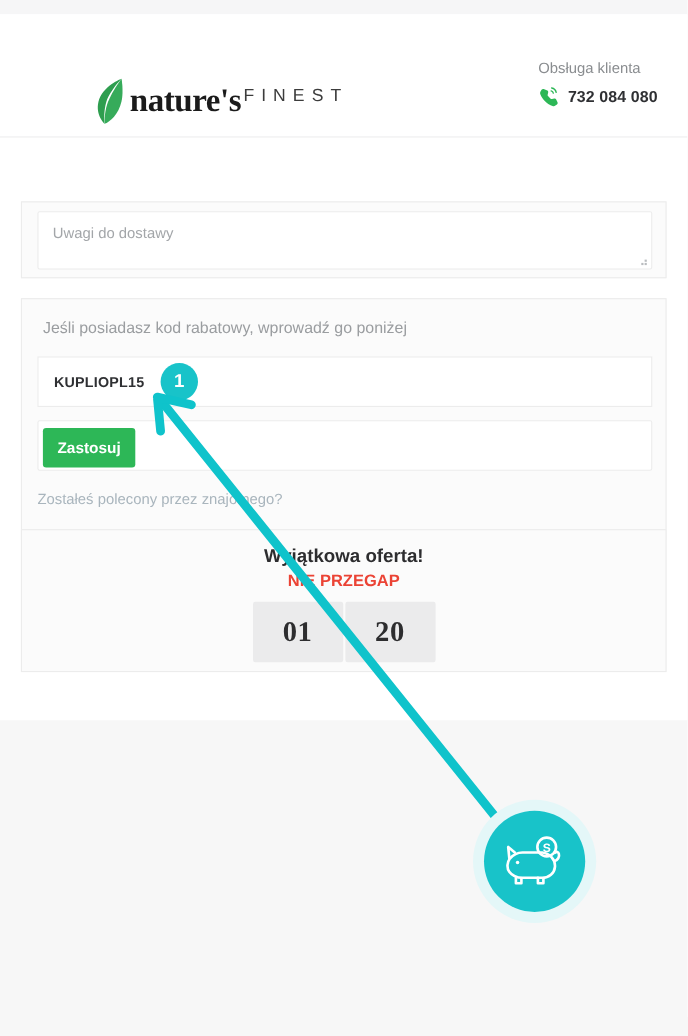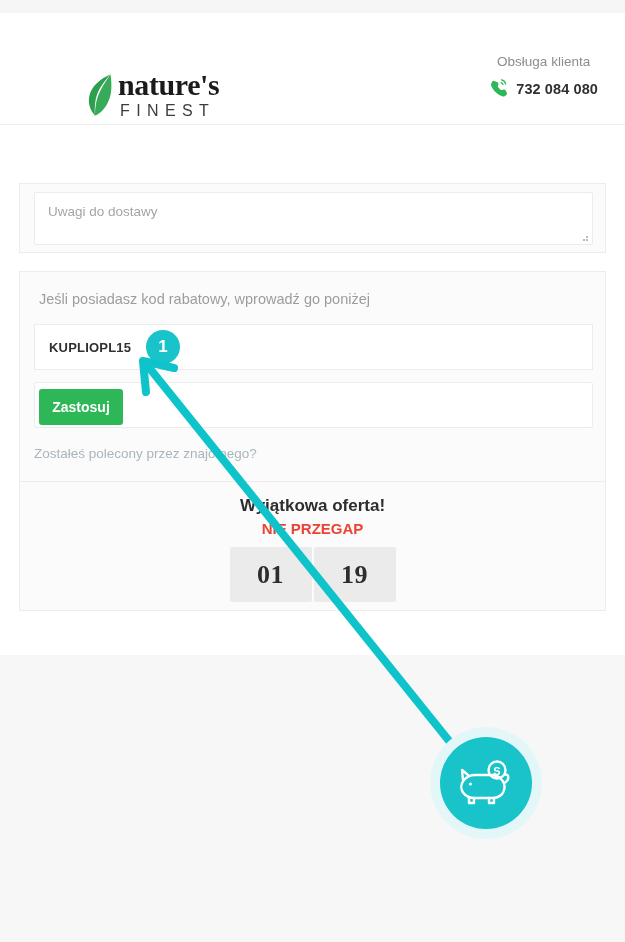--- a/index.html
+++ b/index.html
@@ -45,41 +45,41 @@
     position: absolute; left: 0; top: 124px;
     width: 625px; height: 1px;
     background: #ededee;
   }
 
   .logo {
     position: absolute; left: 86px; top: 57px;
     display: flex; align-items: center;
   }
   .logo-leaf { width: 27px; height: 44px; margin-right: 5px; }
-  .logo-words { display: flex; flex-direction: column; }
+  .logo-words { display: flex; }
   .logo-name {
     font-family: "Liberation Serif", serif;
     font-weight: bold;
     font-size: 30px;
     line-height: 30px;
     color: #1b1b1b;
     letter-spacing: -0.4px;
   }
   .logo-sub {
     font-family: "Liberation Sans", sans-serif;
     font-size: 16px;
     letter-spacing: 6.4px;
     color: #3c3c3c;
     margin-top: 2px;
     margin-left: 2px;
   }
 
   .support {
     position: absolute; right: 27px; top: 40px;
-    text-align: center;
+    text-align: left;
   }
   .support-label {
     font-size: 13.5px;
     color: #8a8d90;
     line-height: 18px;
   }
   .support-phone-row {
     display: flex; align-items: center;
     justify-content: flex-end;
     margin-top: 8px;
@@ -308,21 +308,21 @@
     <button class="apply-btn">Zastosuj</button>
 
     <a class="referral-link">Zostałeś polecony przez znajomego?</a>
   </div>
 
   <div class="panel panel-offer">
     <div class="offer-title">Wyjątkowa oferta!</div>
     <div class="offer-sub">NIE PRZEGAP</div>
     <div class="countdown">
       <div class="cd-cell">01</div>
-      <div class="cd-cell">19</div>
+      <div class="cd-cell">20</div>
     </div>
   </div>
 
   <svg class="annotation" viewBox="0 0 625 942">
     <g>
       <path d="M147 365 L462 757" stroke="#0fc3cb" stroke-width="8" fill="none" stroke-linecap="round"></path>
       <path d="M143 361 L146 392 M143 361 L174 368" stroke="#0fc3cb" stroke-width="8" fill="none" stroke-linecap="round" stroke-linejoin="round"></path>
     </g>
   </svg>
 

